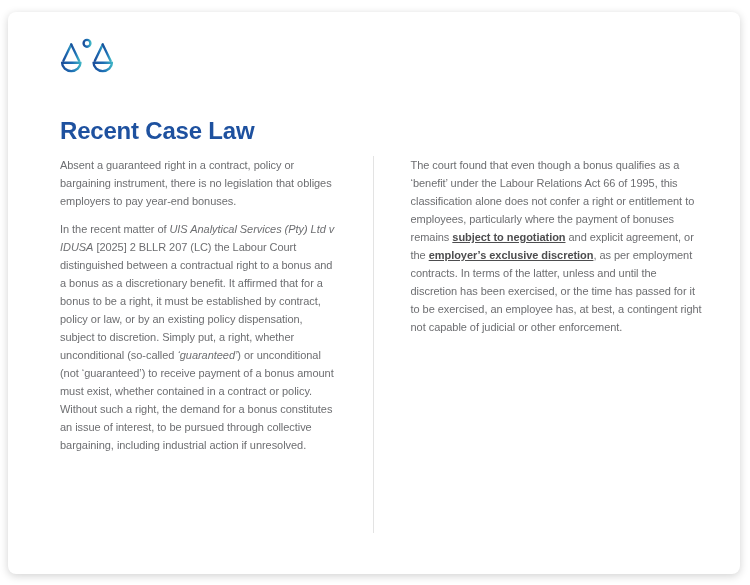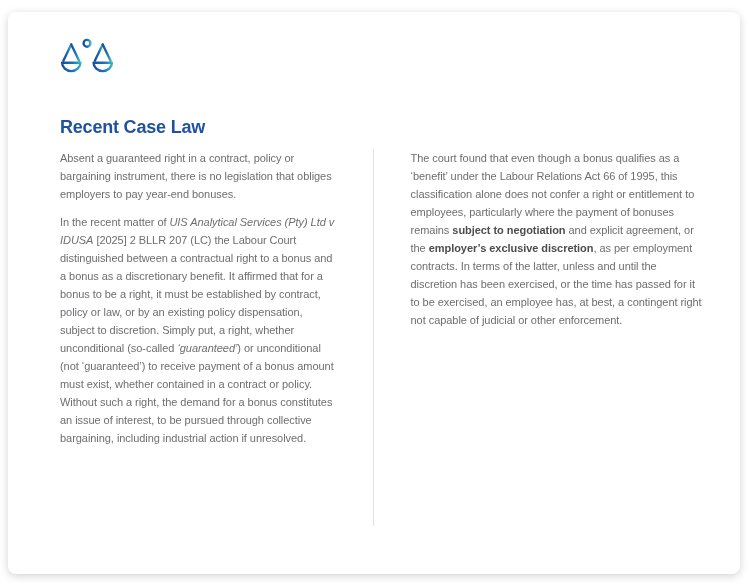--- a/index.html
+++ b/index.html
@@ -24,21 +24,21 @@
     border-radius: 8px;
     box-shadow: 0 2px 9px rgba(0,0,0,0.18);
     padding: 24px 36px 0 52px;
   }
   .icon-wrap {
     width: 54px; height: 64px;
     margin-bottom: 17px;
   }
   .icon-wrap svg { display: block; width: 54px; height: 64px; }
   h1.page-title {
-    font-size: 18px;
+    font-size: 24px;
     font-weight: 700;
     letter-spacing: -0.2px;
     color: var(--heading-color);
     margin-bottom: 11px;
   }
   .columns {
     display: flex;
     align-items: flex-start;
   }
   .col-left  { width: 281px; margin-right: 33px; }
@@ -50,21 +50,21 @@
   }
   .col-right { width: 295px; margin-left: 37px; }
   .col p {
     font-size: 11px;
     line-height: 18px;
     letter-spacing: -0.05px;
     color: var(--body-color);
     margin-bottom: 10px;
   }
   .run-italic { font-style: italic; }
-  .run-bold   { font-weight: 700; color: var(--bold-color); }
+  .run-bold   { font-weight: 700; color: var(--bold-color); text-decoration: underline; }
 </style>
 </head>
 <body>
 
 <div class="card">
 
   <div class="icon-wrap">
     <svg viewBox="0 0 100 122" fill="none" xmlns="http://www.w3.org/2000/svg">
       <defs>
         <linearGradient id="scaleGrad" x1="0" y1="0" x2="1" y2="0">

